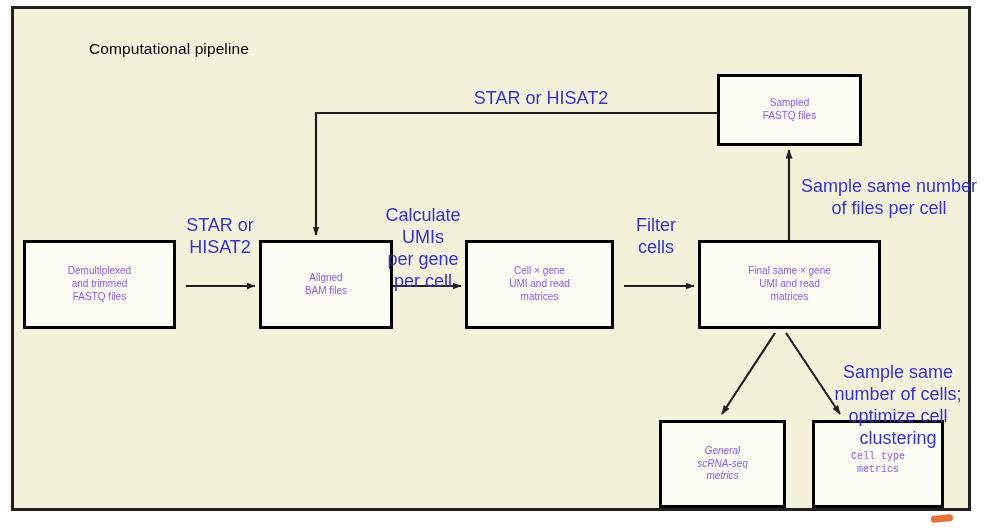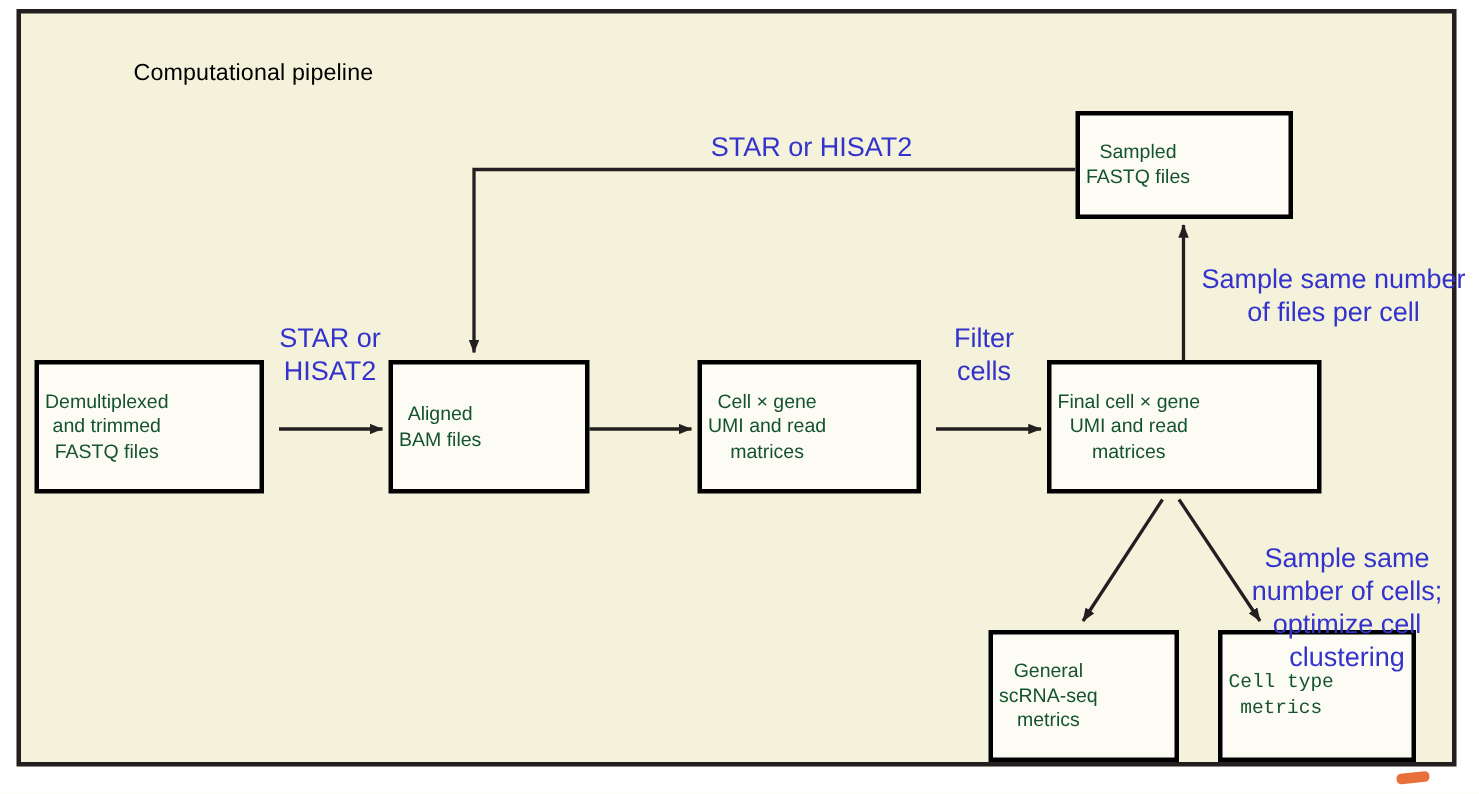--- a/index.html
+++ b/index.html
@@ -34,25 +34,25 @@
     white-space: nowrap;
     letter-spacing: 0.1px;
   }
   .node {
     position: absolute;
     background: #fcfbf4;
     border: 3px solid #000000;
     box-sizing: border-box;
     display: flex;
     align-items: center;
-    justify-content: flex-start;
+    justify-content: center;
     text-align: center;
-    font-size: 13px;
+    font-size: 10px;
     line-height: 1.28;
-    color: #14532d;
+    color: #8b5cf6;
   }
   .node span { display: block; padding: 0 4px; }
   .label {
     position: absolute;
     color: #3333cc;
     font-size: 18px;
     line-height: 1.22;
     text-align: center;
     white-space: pre-line;
   }
@@ -116,44 +116,47 @@
 BAM files</span>
   </div>
 
   <div class="node" style="left:465px; top:240px; width:149px; height:89px;">
     <span style="white-space: pre-line;">Cell × gene
 UMI and read
 matrices</span>
   </div>
 
   <div class="node" style="left:698px; top:240px; width:183px; height:89px;">
-    <span style="white-space: pre-line;">Final cell × gene
+    <span style="white-space: pre-line;">Final same × gene
 UMI and read
 matrices</span>
   </div>
 
   <div class="node" style="left:717px; top:74px; width:145px; height:72px;">
     <span style="white-space: pre-line;">Sampled
 FASTQ files</span>
   </div>
 
   <div class="node" style="left:659px; top:420px; width:127px; height:88px;">
-    <span style="white-space: pre-line;">General
+    <span style="white-space: pre-line; font-style: italic;">General
 scRNA-seq
 metrics</span>
   </div>
 
   <div class="node" style="left:812px; top:420px; width:132px; height:88px;font-family:Liberation Mono, monospace;">
     <span style="white-space: pre-line;">Cell type
 metrics</span>
   </div>
 
   <div class="label" style="left: 182px; top: 215px; width: 76px; white-space: pre-line;">STAR or
 HISAT2</div>
 
+  <div class="label" style="left: 368px; top: 205px; width: 110px; white-space: pre-line;">Calculate UMIs
+per gene
+per cell</div>
 
   <div class="label" style="left: 621px; top: 215px; width: 70px; white-space: pre-line;">Filter
 cells</div>
 
   <div class="label" style="left: 441px; top: 88px; width: 200px; white-space: pre-line;">STAR or HISAT2</div>
 
   <div class="label" style="left: 799px; top: 176px; width: 180px; white-space: pre-line;">Sample same number
 of files per cell</div>
 
   <div class="label" style="left: 834px; top: 362px; width: 128px; white-space: pre-line;">Sample same

